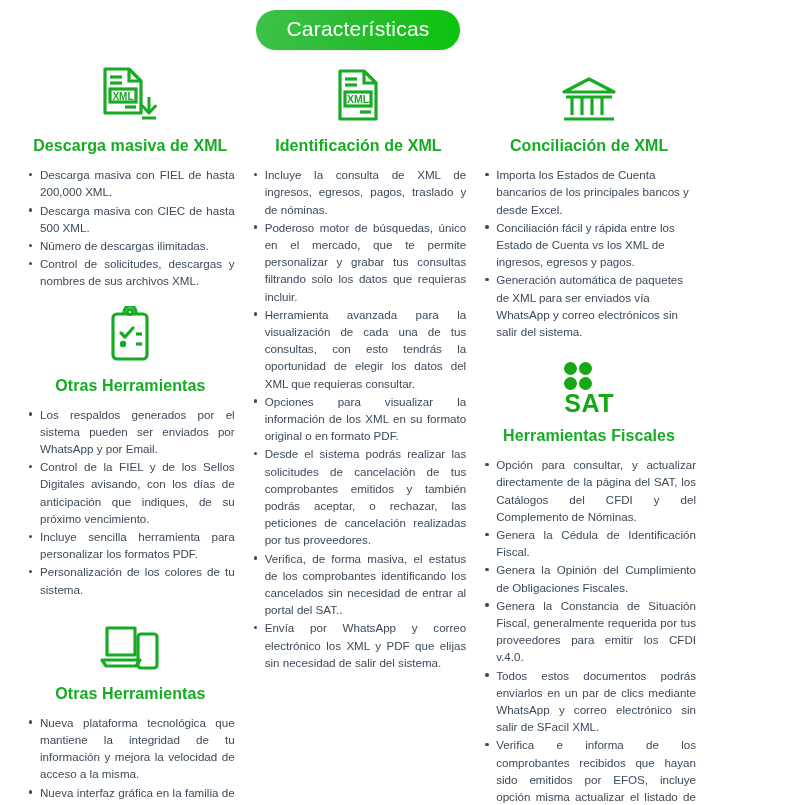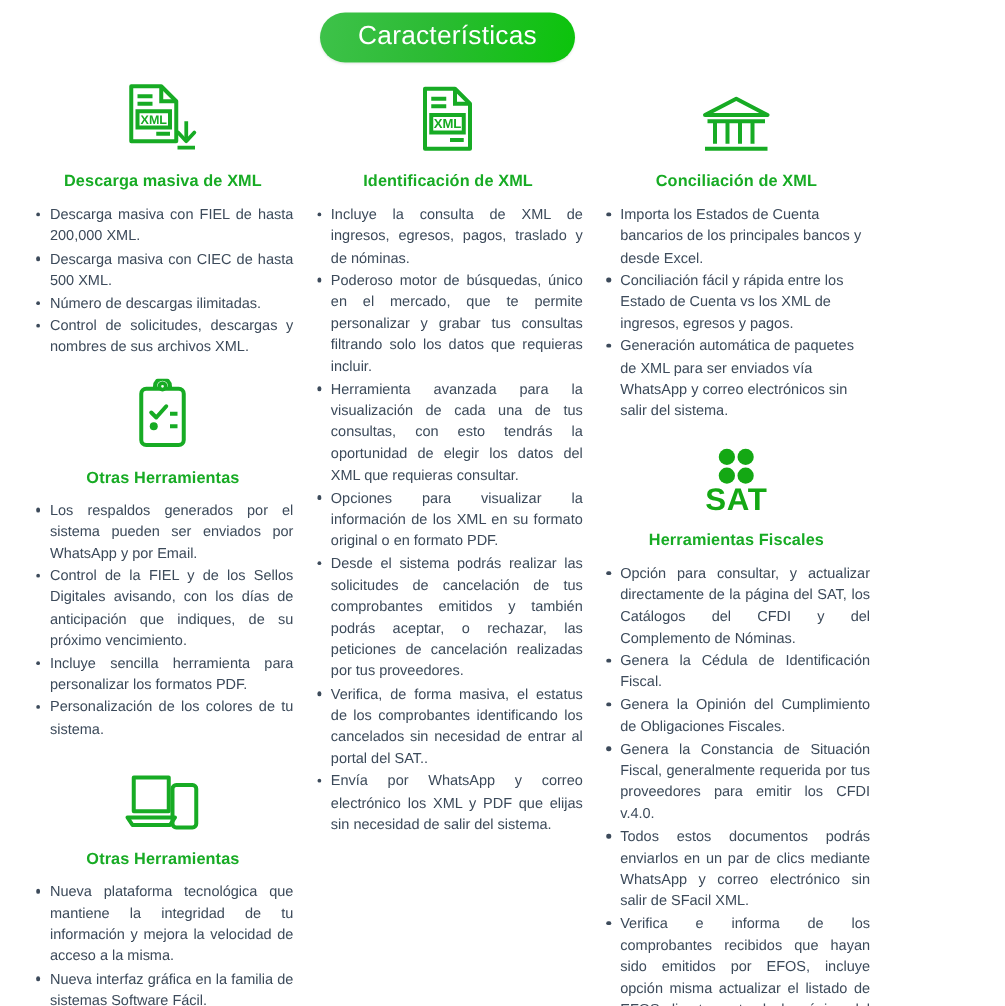--- a/index.html
+++ b/index.html
@@ -55,21 +55,21 @@
     justify-content: center;
     align-items: flex-end;
     height: 62px;
     margin-top: 14px;
   }
   .block:first-child .icon-box { margin-top: 6px; }
 
   .block-title {
     text-align: center;
     color: #17ab24;
-    font-size: 13px;
+    font-size: 16px;
     font-weight: bold;
     margin-top: 11px;
     letter-spacing: .1px;
   }
   .block-subtitle {
     text-align: center;
     color: #3c4a5a;
     font-size: 12px;
     margin-top: 3px;
   }
@@ -97,21 +97,21 @@
     top: 6.6px;
     width: 3.4px; height: 3.4px;
     border-radius: 50%;
     background: #3c4a5a;
   }
 
   
   .sat-logo {
     display: flex;
     flex-direction: column;
-    align-items: center;
+    align-items: flex-start;
     justify-content: flex-end;
     line-height: 1;
   }
   .sat-dots {
     display: grid;
     grid-template-columns: 13px 13px;
     grid-template-rows: 13px 13px;
     gap: 2px;
     margin-bottom: 1px;
   }

